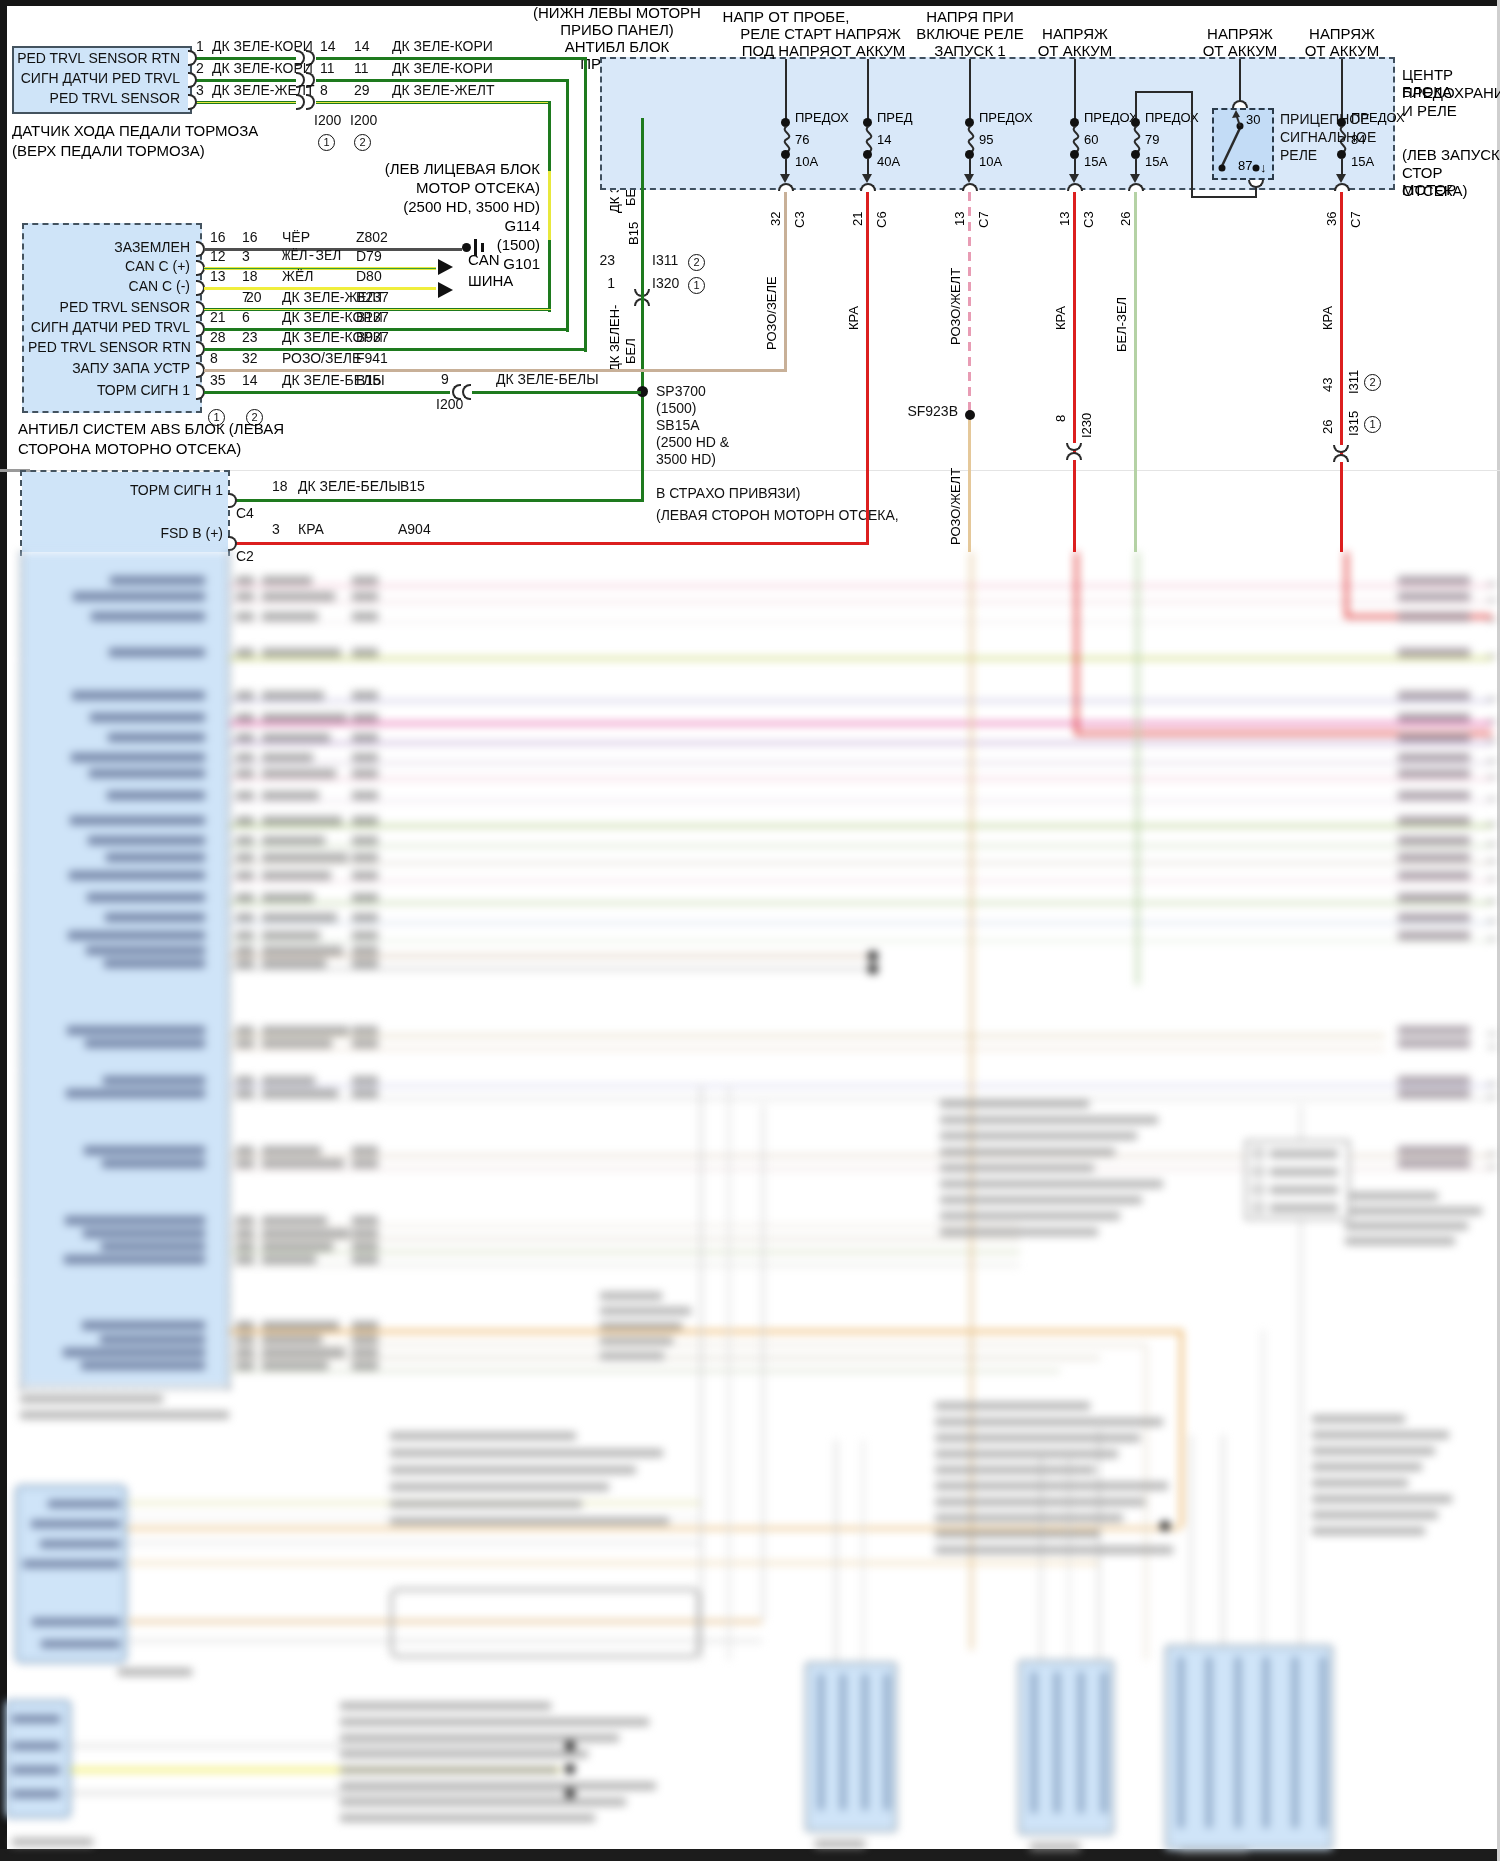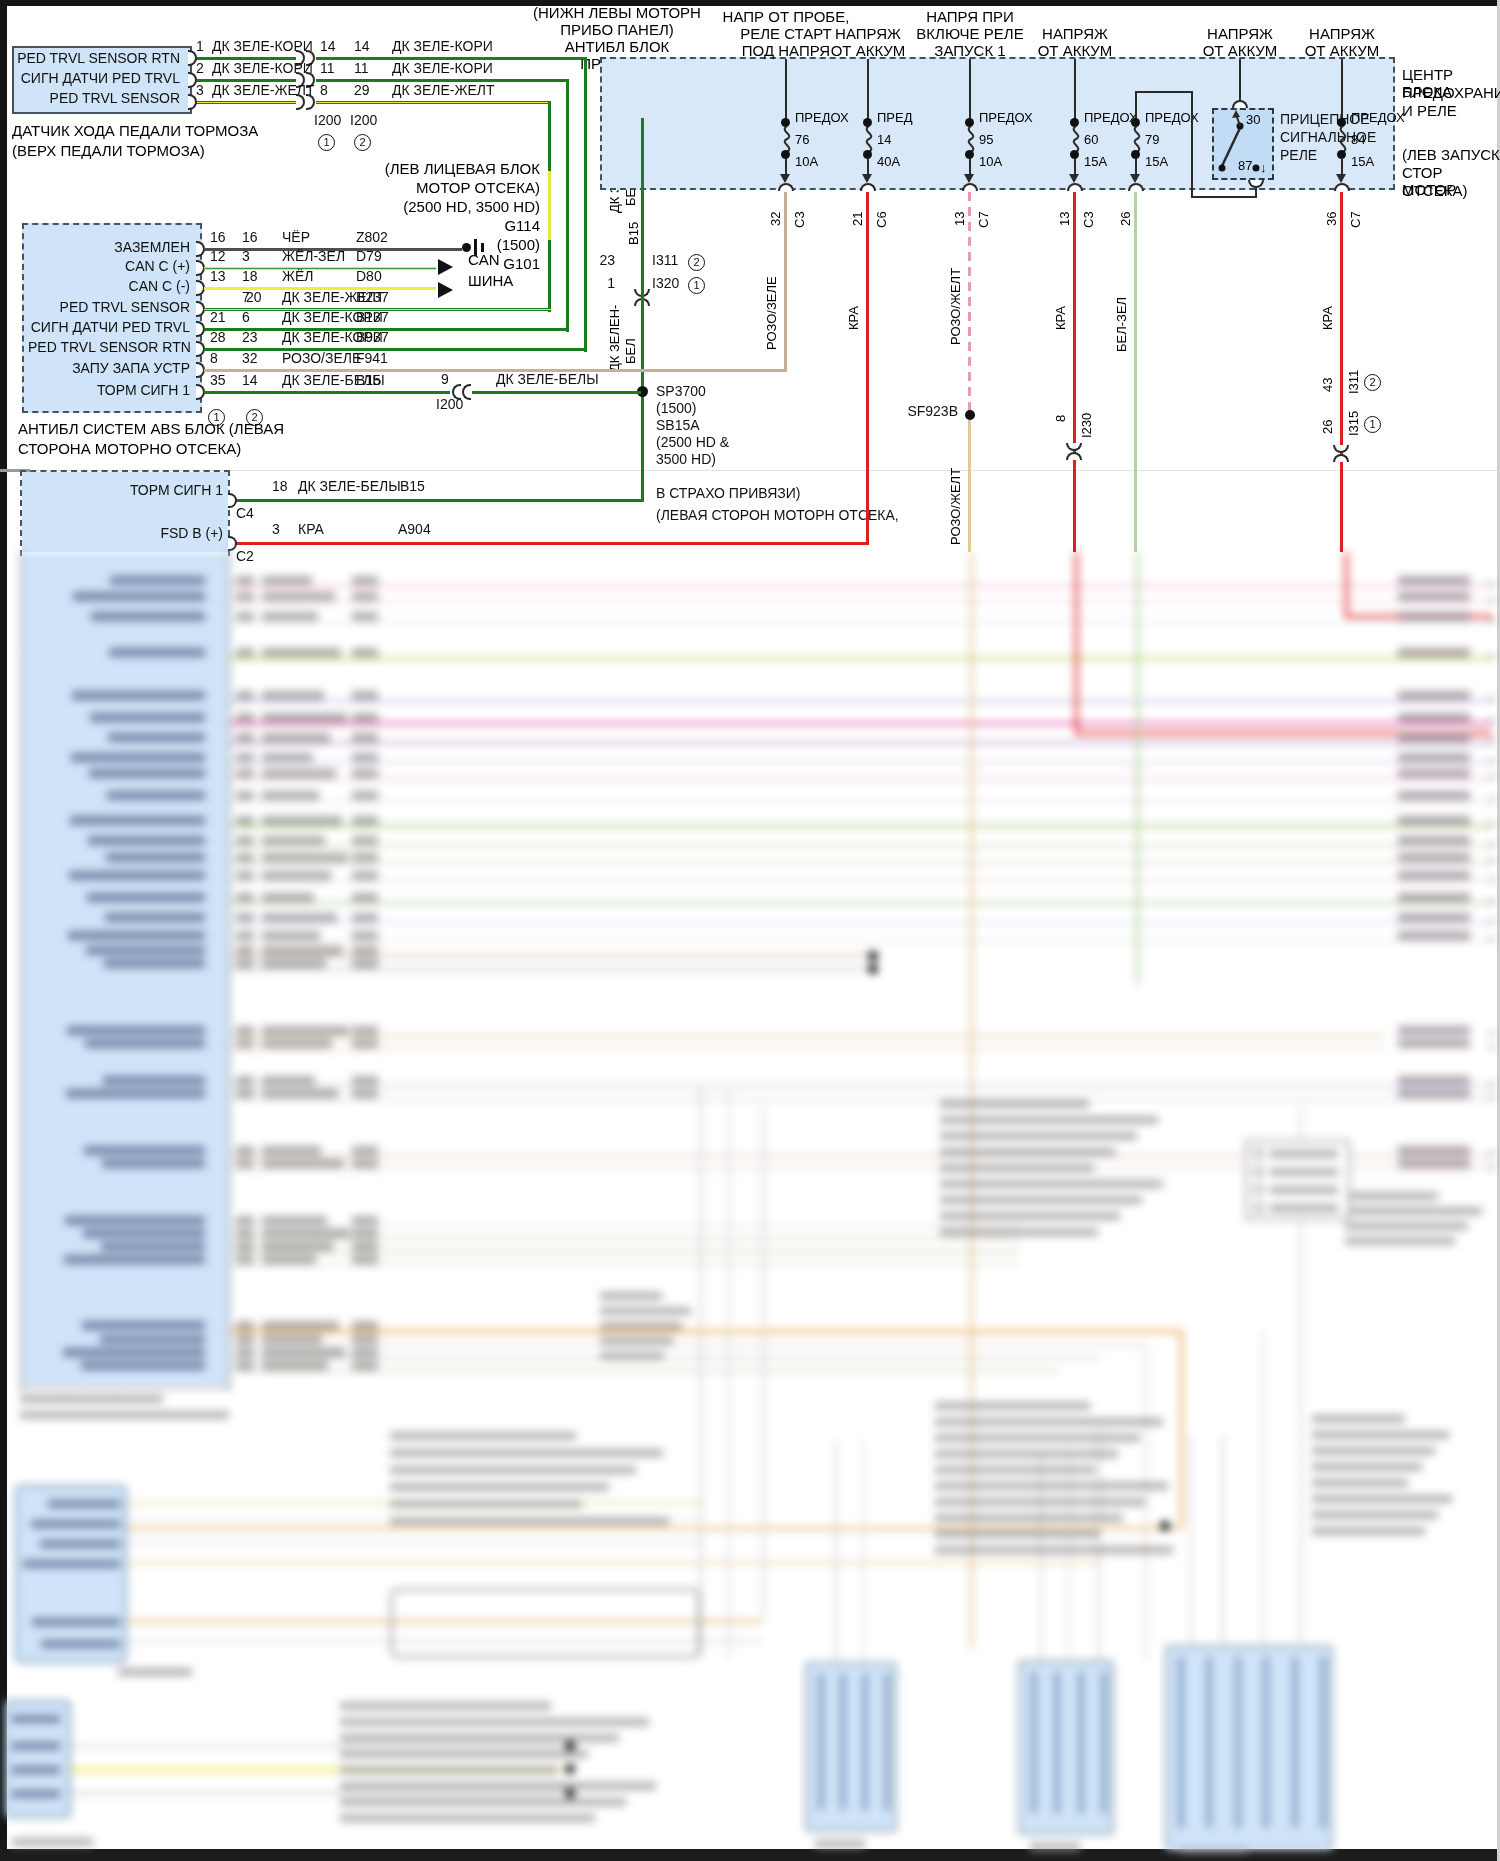--- a/index.html
+++ b/index.html
@@ -344,21 +344,21 @@
       <div class="arcR" style="left: 188px; top: 94px; width: 9px; height: 16px;"></div>
       <div class="arcR" style="left: 196px; top: 241px; width: 9px; height: 16px;"></div>
       <div class="abs t " style="left: 210px; top: 230px;">16</div>
       <div class="abs t " style="left: 242px; top: 230px;">16</div>
       <div class="abs t " style="left: 282px; top: 230px;">ЧЁР</div>
       <div class="abs t " style="left: 356px; top: 230px;">Z802</div>
       <div class="abs wK" style="left: 204px; top: 248px; width: 258px; height: 3px;"></div>
       <div class="arcR" style="left: 196px; top: 260px; width: 9px; height: 16px;"></div>
       <div class="abs t " style="left: 210px; top: 249px;">12</div>
       <div class="abs t " style="left: 242px; top: 249px;">3</div>
-      <div class="abs t " style="left: 282px; top: 249px;">ЖЁЛ-ЗЕЛ</div>
+      <div class="abs t " style="left: 282px; top: 249px; font-family: Liberation Mono, monospace;">ЖЁЛ-ЗЕЛ</div>
       <div class="abs t " style="left: 356px; top: 249px;">D79</div>
       <div class="abs wYG" style="left: 204px; top: 267px; width: 232px; height: 3px;"></div>
       <div class="arcR" style="left: 196px; top: 280px; width: 9px; height: 16px;"></div>
       <div class="abs t " style="left: 210px; top: 269px;">13</div>
       <div class="abs t " style="left: 242px; top: 269px;">18</div>
       <div class="abs t " style="left: 282px; top: 269px;">ЖЁЛ</div>
       <div class="abs t " style="left: 356px; top: 269px;">D80</div>
       <div class="abs wY" style="left: 204px; top: 287px; width: 232px; height: 3px;"></div>
       <div class="arcR" style="left: 196px; top: 301px; width: 9px; height: 16px;"></div>
       <div class="abs t " style="left: 210px; top: 290px; margin-left: 36px;">20</div>

